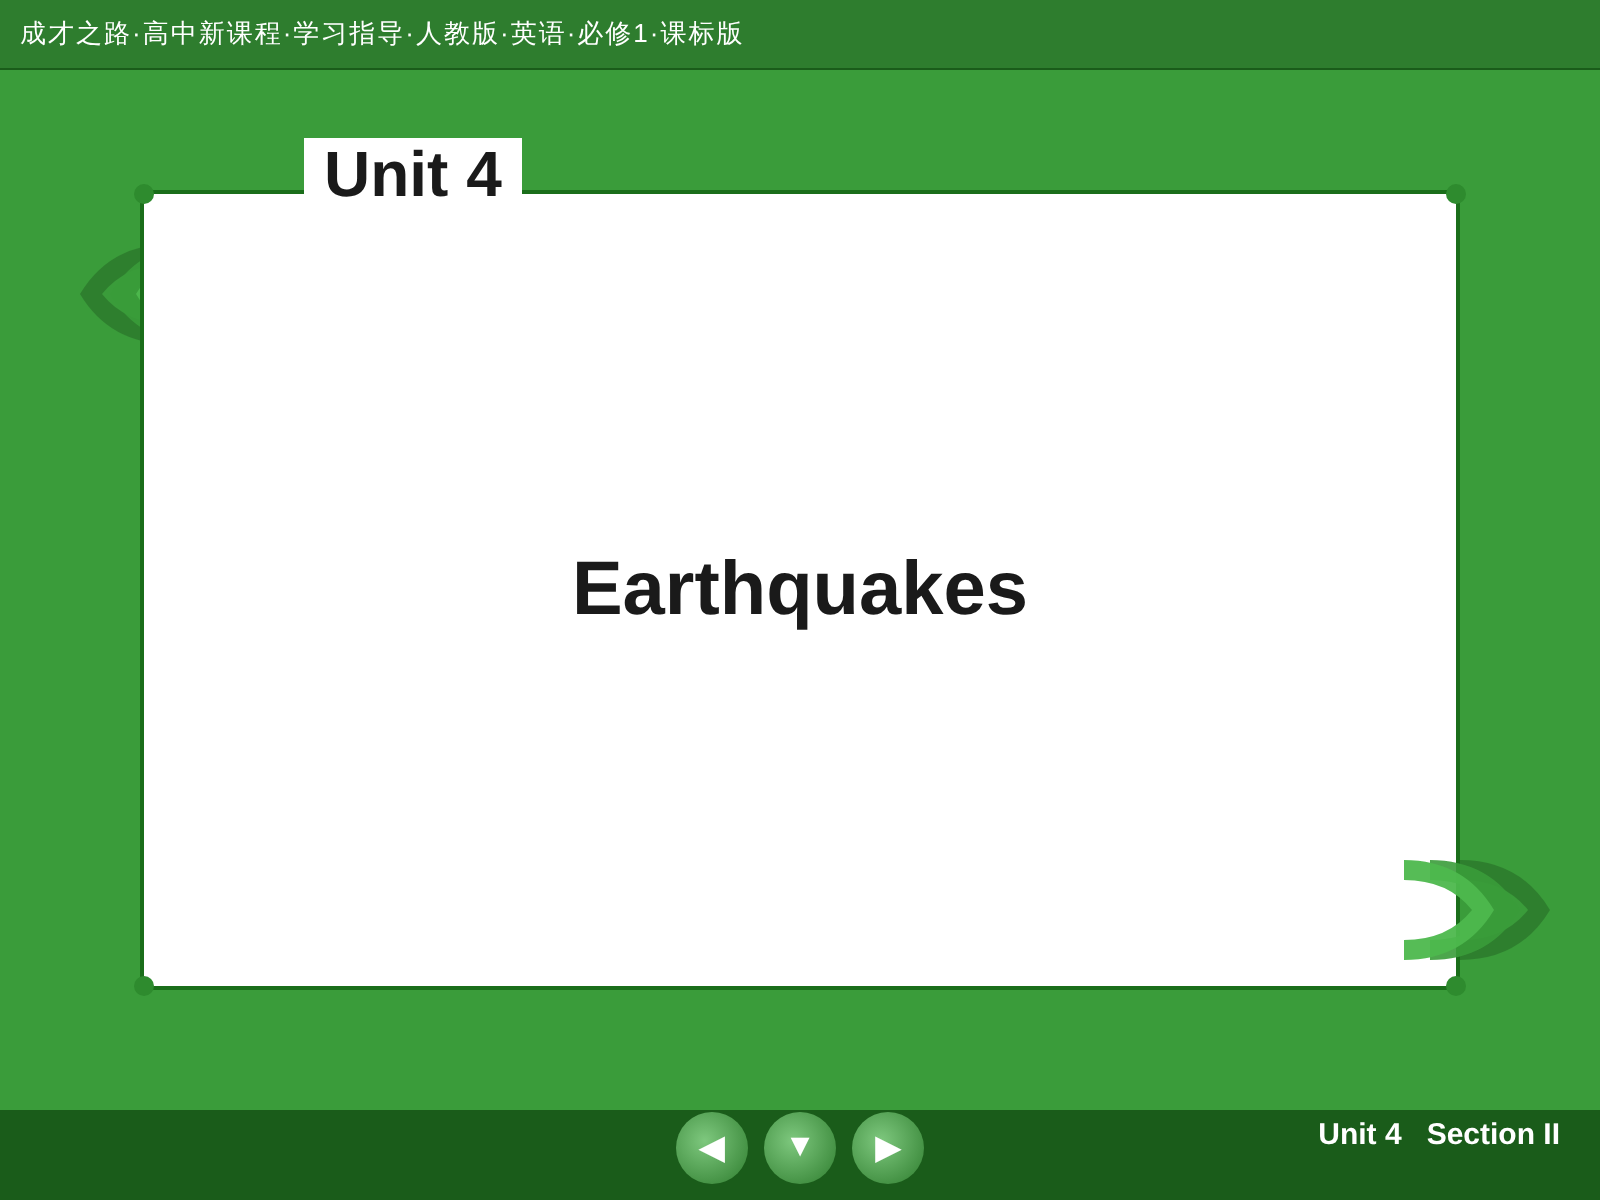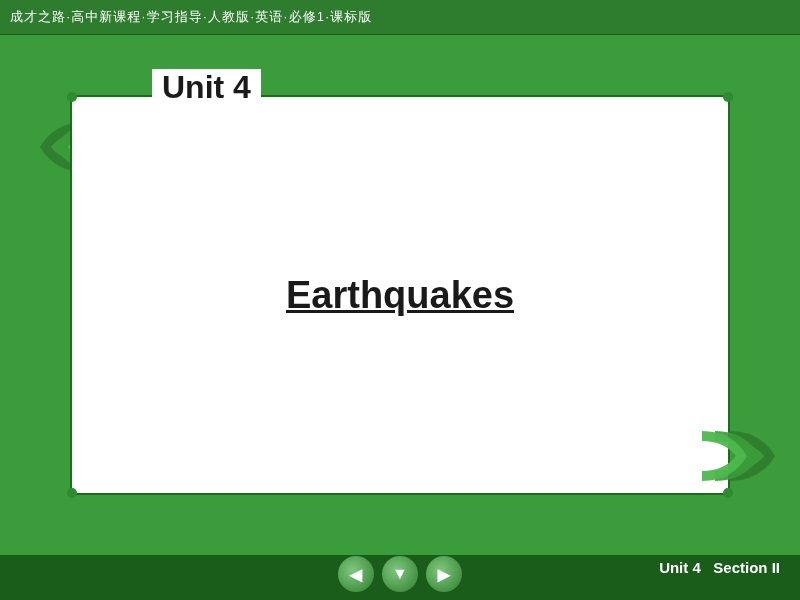--- a/index.html
+++ b/index.html
@@ -63,21 +63,20 @@
       color: #1a1a1a;
       background: #ffffff;
       padding: 0 10px;
     }
 
     .card-title {
       font-size: 38px;
       font-weight: bold;
       color: #1a1a1a;
       text-align: center;
-      text-decoration: underline;
     }
 
     
     .corner-dot {
       width: 10px;
       height: 10px;
       background-color: #2e8b2e;
       border-radius: 50%;
       position: absolute;
     }

